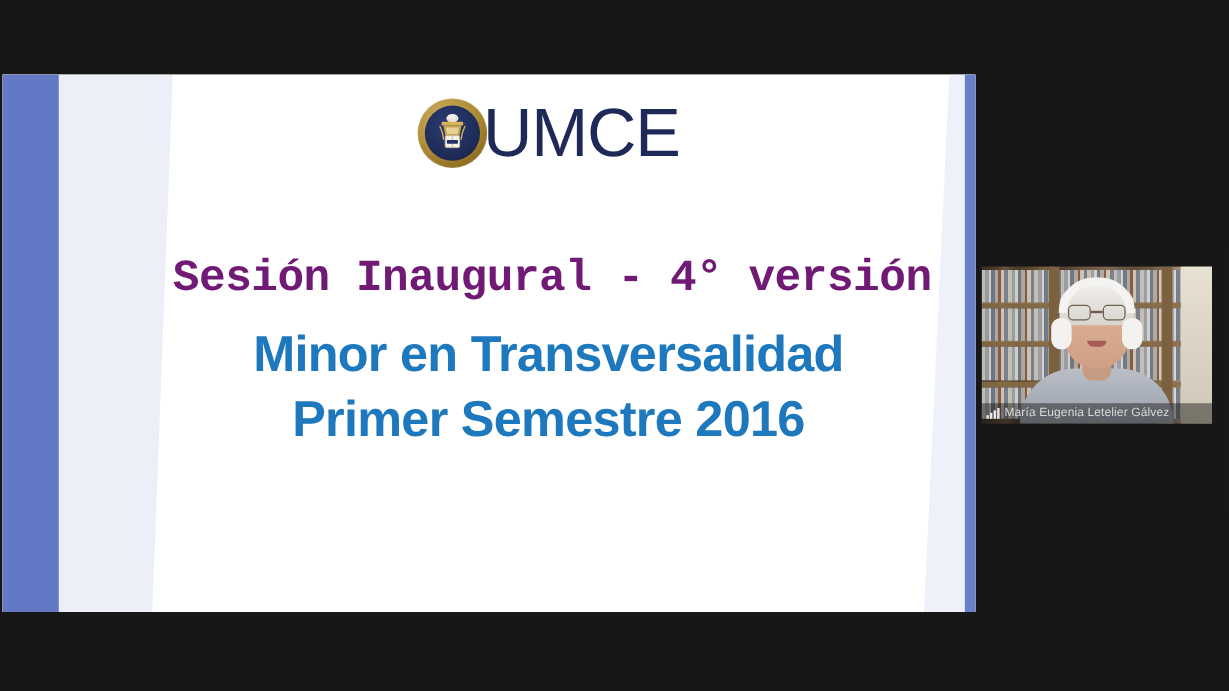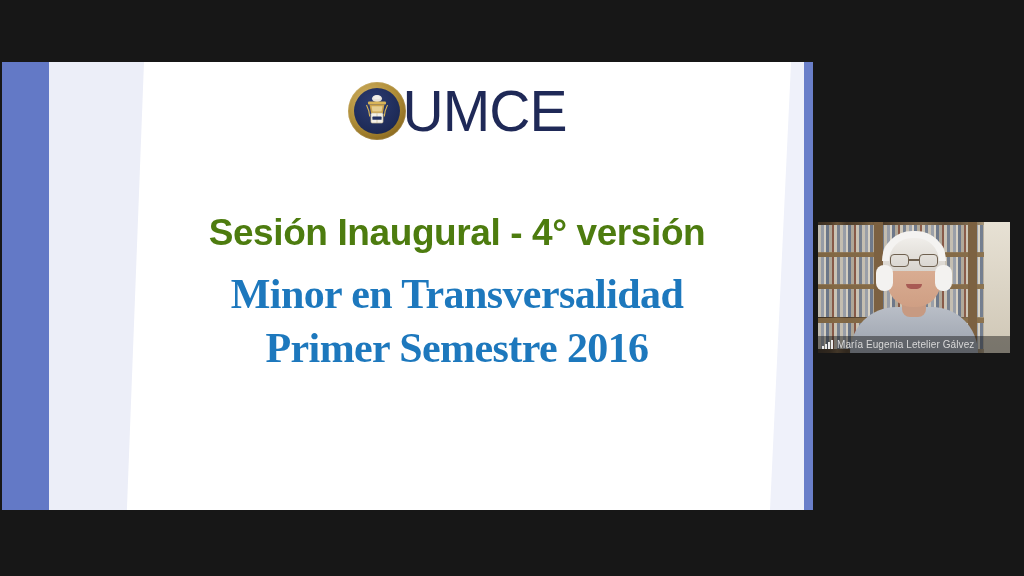--- a/index.html
+++ b/index.html
@@ -111,30 +111,30 @@
     white-space:nowrap;
   }
 
   .headings {
     position:absolute;
     left:0; right:0;
     top:150px;
     text-align:center;
   }
   .kicker {
-    font-family:Liberation Sans, sans-serif;
+    font-family:Liberation Mono, monospace;
     font-size:37px;
     font-weight:bold;
-    color:#4d7c0f;
+    color:#701a75;
     letter-spacing:-0.4px;
     line-height:1.16;
     white-space:nowrap;
   }
   .title-line {
-    font-family:Liberation Serif, serif;
+    font-family:Liberation Sans, sans-serif;
     font-size:42px;
     font-weight:bold;
     color:#1d78bd;
     letter-spacing:-0.6px;
     line-height:1.28;
     white-space:nowrap;
   }
   .title-block { margin-top:13px; }
 
   

